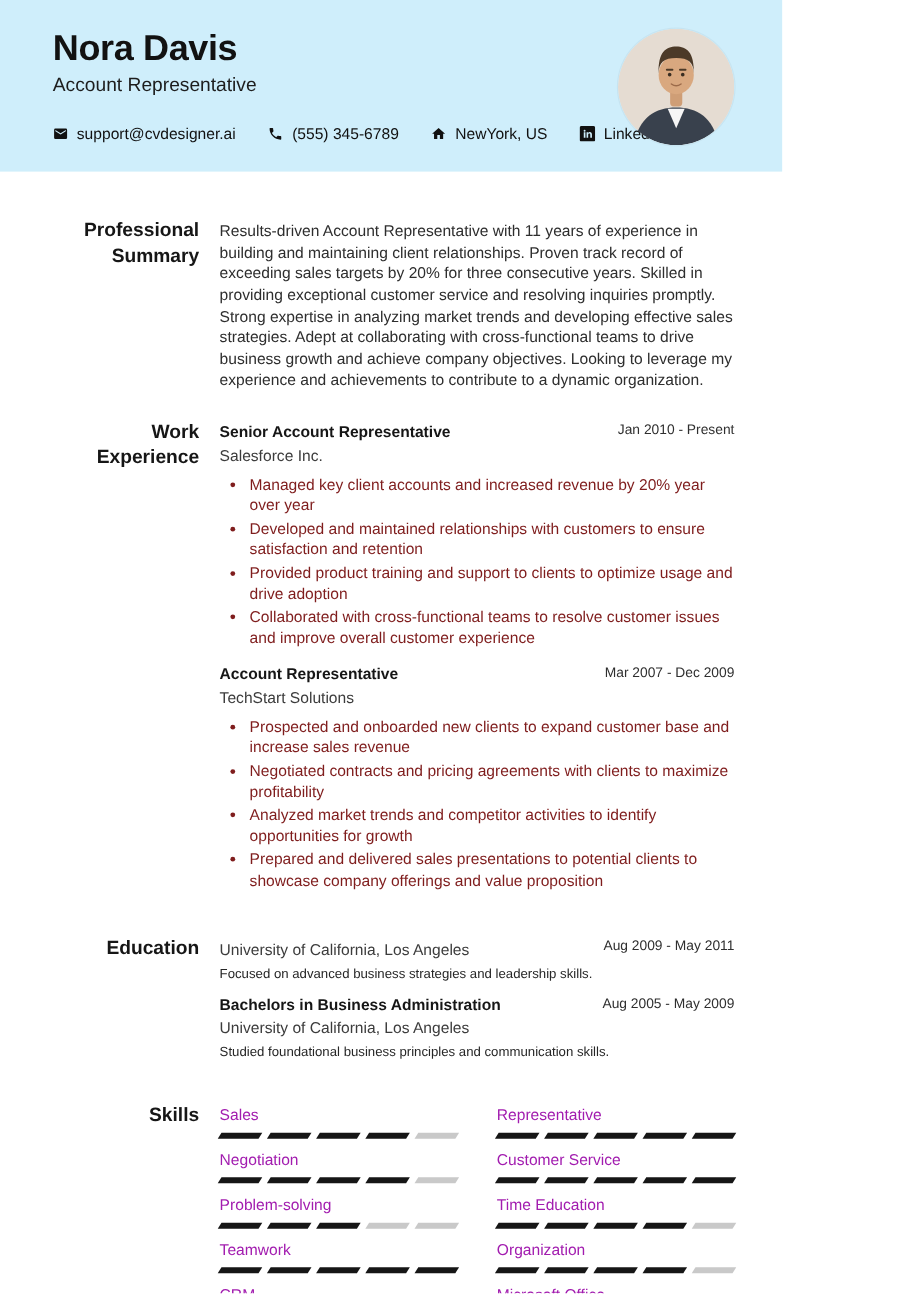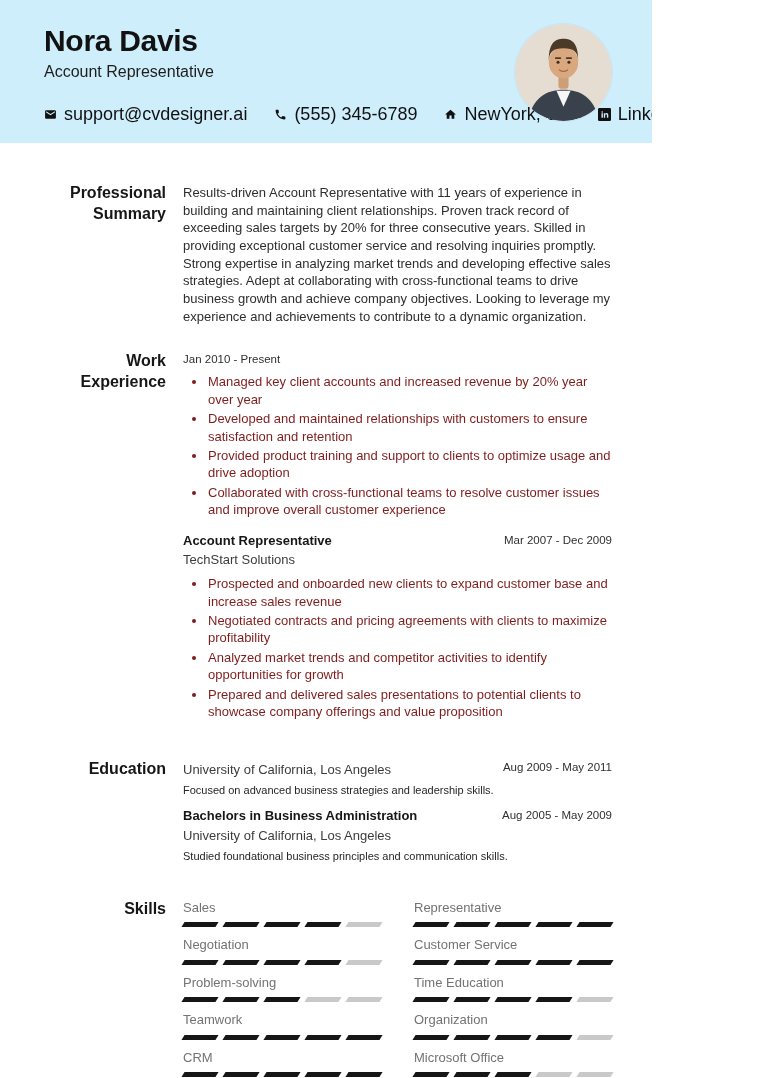--- a/index.html
+++ b/index.html
@@ -12,21 +12,21 @@
   }
   *{box-sizing:border-box;}
   html,body{margin:0;padding:0;background:#fff;}
   body{font-family:"Liberation Sans","DejaVu Sans",sans-serif;color:var(--body-ink);}
   .page{width:652px;height:1078px;background:#fff;overflow:hidden;position:relative;}
 
   
   .header{position:relative;background:var(--header-bg);height:143px;padding:24px 40px 0 44px;}
   .name{margin:0;font-size:30px;line-height:1.1;font-weight:700;color:#121212;letter-spacing:-0.3px;}
   .job-title{font-size:16px;color:#1d1d1d;margin-top:6px;}
-  .contacts{display:flex;align-items:center;gap:27px;margin-top:23px;font-size:18px;color:#111;}
+  .contacts{display:flex;align-items:center;gap:27px;margin-top:23px;font-size:13px;color:#111;}
   .contact{display:flex;align-items:center;gap:7px;white-space:nowrap;}
   .contact .ic{width:13px;height:13px;display:inline-block;flex:0 0 auto;}
   .contact .ic svg{width:13px;height:13px;display:block;fill:#111;}
   .photo{position:absolute;right:40px;top:24px;width:97px;height:97px;border-radius:50%;overflow:hidden;box-shadow:0 0 0 1px rgba(0,0,0,0.04);}
   .photo svg{display:block;width:100%;height:100%;}
 
   
   main{padding:40px 40px 0 0;}
   .sec{display:grid;grid-template-columns:166px 1fr;column-gap:17px;margin-bottom:26px;}
   .sec-h{margin:0;padding-left:56px;text-align:right;font-size:16px;font-weight:700;color:var(--ink);line-height:1.3;}
@@ -42,21 +42,21 @@
   .xp-bullets{margin:8px 0 0;padding-left:24px;font-size:13px;line-height:1.34;color:#7f1d1d;}
   .xp-bullets li{margin:0 0 2px;padding-left:1px;}
 
   
   .edu-item{margin-bottom:9px;}
   .edu-desc{margin:6px 0 0;font-size:11px;color:#262626;line-height:1.35;}
 
   
   .skills-grid{display:grid;grid-template-columns:1fr 1fr;column-gap:33px;align-items:start;}
   .skill{margin-bottom:9px;}
-  .skill-name{font-size:13px;color:#737373;line-height:1.35;}
+  .skill-name{font-size:13px;color:#a21caf;line-height:1.35;}
   .skill-bar{display:flex;gap:7px;margin-top:6px;height:5px;}
   .seg{flex:1;height:5px;transform:skewX(-32deg);}
   .seg.on{background:var(--bar-on);}
   .seg.off{background:var(--bar-off);}
 </style>
 </head>
 <body>
 
 <div class="page">
 
@@ -131,20 +131,24 @@
       <div class="sec-body">
         <p class="summary">Results-driven Account Representative with 11 years of experience in building and maintaining client relationships. Proven track record of exceeding sales targets by 20% for three consecutive years. Skilled in providing exceptional customer service and resolving inquiries promptly. Strong expertise in analyzing market trends and developing effective sales strategies. Adept at collaborating with cross-functional teams to drive business growth and achieve company objectives. Looking to leverage my experience and achievements to contribute to a dynamic organization.</p>
       </div>
     </section>
 
     <section class="sec">
       <h2 class="sec-h">Work Experience</h2>
       <div class="sec-body" id="experience-list">
           <div class="xp-item">
             <div class="xp-head">
+              <div>
+                <div class="xp-title">Senior Account Representative</div>
+                <div class="xp-company">Salesforce Inc.</div>
+              </div>
               <div class="xp-date">Jan 2010 - Present</div>
             </div>
             <ul class="xp-bullets">
               <li>Managed key client accounts and increased revenue by 20% year over year</li>
               <li>Developed and maintained relationships with customers to ensure satisfaction and retention</li>
               <li>Provided product training and support to clients to optimize usage and drive adoption</li>
               <li>Collaborated with cross-functional teams to resolve customer issues and improve overall customer experience</li>
             </ul>
           </div>
           <div class="xp-item">

